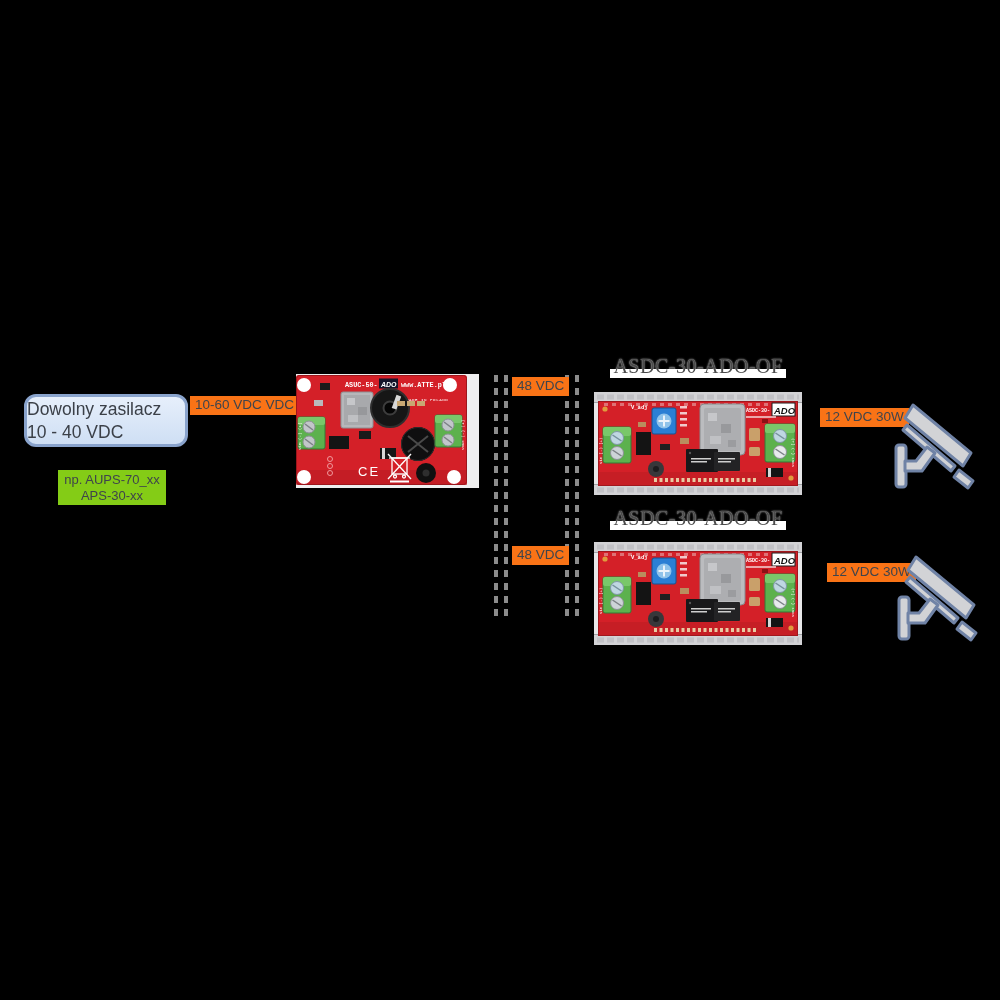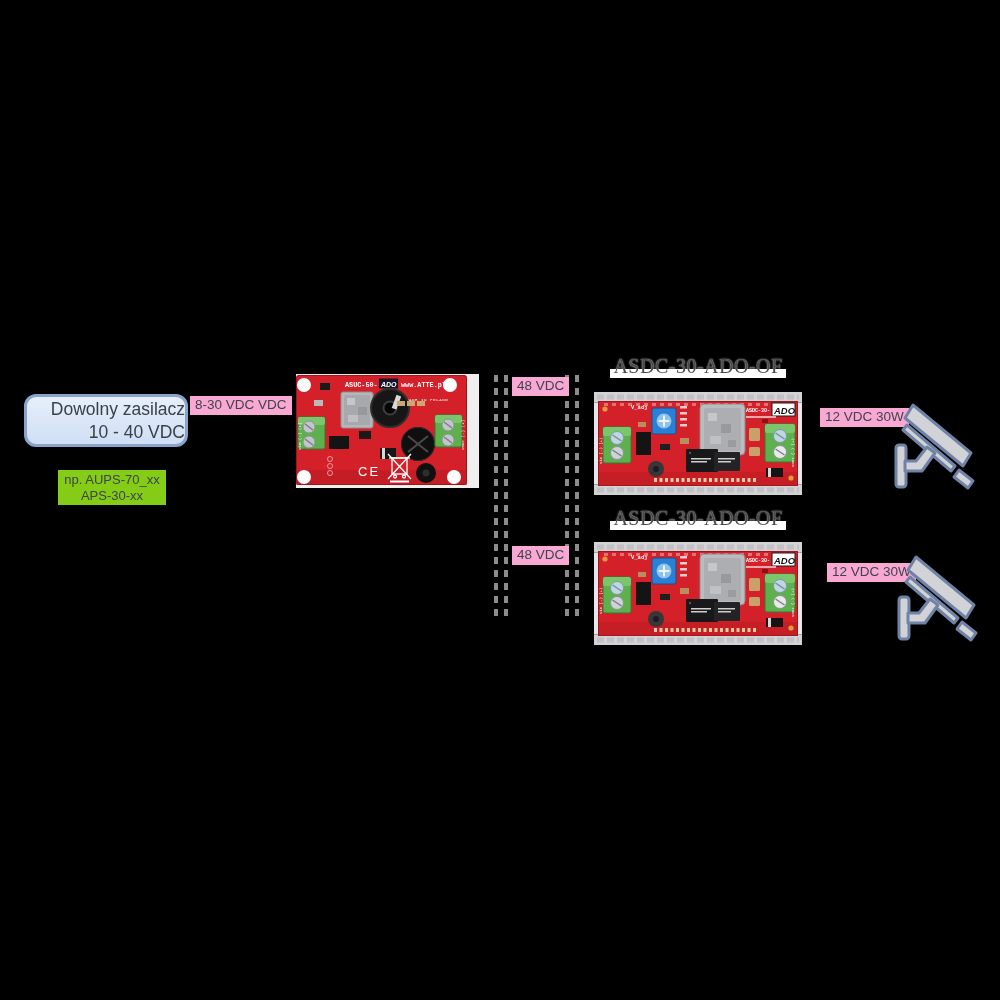--- a/index.html
+++ b/index.html
@@ -5,26 +5,26 @@
   html,body{margin:0;padding:0;background:#000;}
   .canvas{
     position:relative;width:1000px;height:1000px;background:#000;overflow:hidden;
     font-family:"Liberation Sans",sans-serif;
   }
   
   .source-box{
     position:absolute;left:24px;top:394px;width:158px;height:47px;
     background:linear-gradient(to bottom,#e6effb,#cfdff4);
     border:3px solid #89a3cc;border-radius:12px;
-    display:flex;flex-direction:column;align-items:flex-end;justify-content:center;
+    display:flex;flex-direction:column;align-items:flex-start;justify-content:center;
     color:#3b4048;font-size:17.5px;line-height:1.28;text-align:center;
   }
   
   .chip{
-    position:absolute;background:#f9a8d4;color:#3f444c;
+    position:absolute;background:#f97316;color:#3f444c;
     font-size:13.5px;line-height:1.25;padding:1px 5px;white-space:nowrap;
   }
   .note{
     position:absolute;left:58px;top:470px;width:104px;background:#84cc16;
     color:#3f444c;font-size:13px;line-height:1.2;text-align:center;padding:2px 2px;
   }
   
   .title-row{position:absolute;left:594px;width:208px;text-align:center;}
   .title-row .board-title{
     display:inline-block;color:#4b4b4b;font-size:20px;letter-spacing:.5px;
@@ -52,21 +52,21 @@
 </head>
 <body>
 
 <div class="canvas">
 
   <div class="source-box">
     <span>Dowolny zasilacz</span>
     <span>10 - 40 VDC</span>
   </div>
 
-  <div class="chip" style="left:190px;top:396px;">8-30 VDC VDC</div>
+  <div class="chip" style="left:190px;top:396px;">10-60 VDC VDC</div>
 
   <div class="note">
     <div>np. AUPS-70_xx</div>
     <div>APS-30-xx</div>
   </div>
 
   <svg class="board" style="left:296px;top:374px;" width="183" height="114" viewBox="0 0 183 114">
     <rect x="0" y="0" width="183" height="114" fill="#efeff0"></rect>
     <rect x="0" y="1" width="171" height="110" rx="3" fill="#d42028"></rect>
     <rect x="0" y="96" width="171" height="15" fill="#b71c22" opacity="0.55"></rect>

